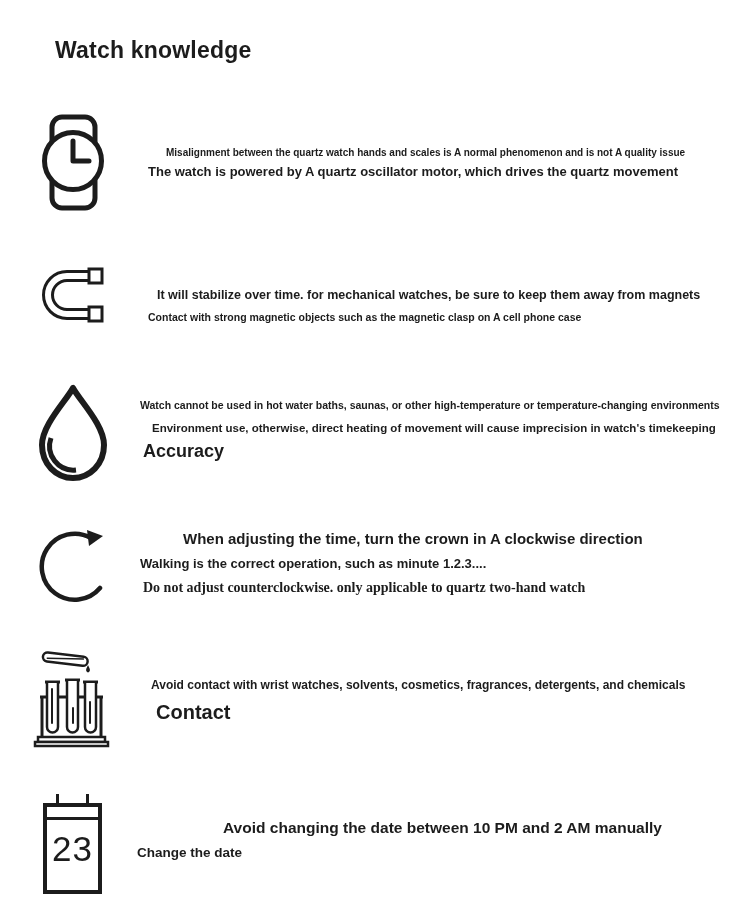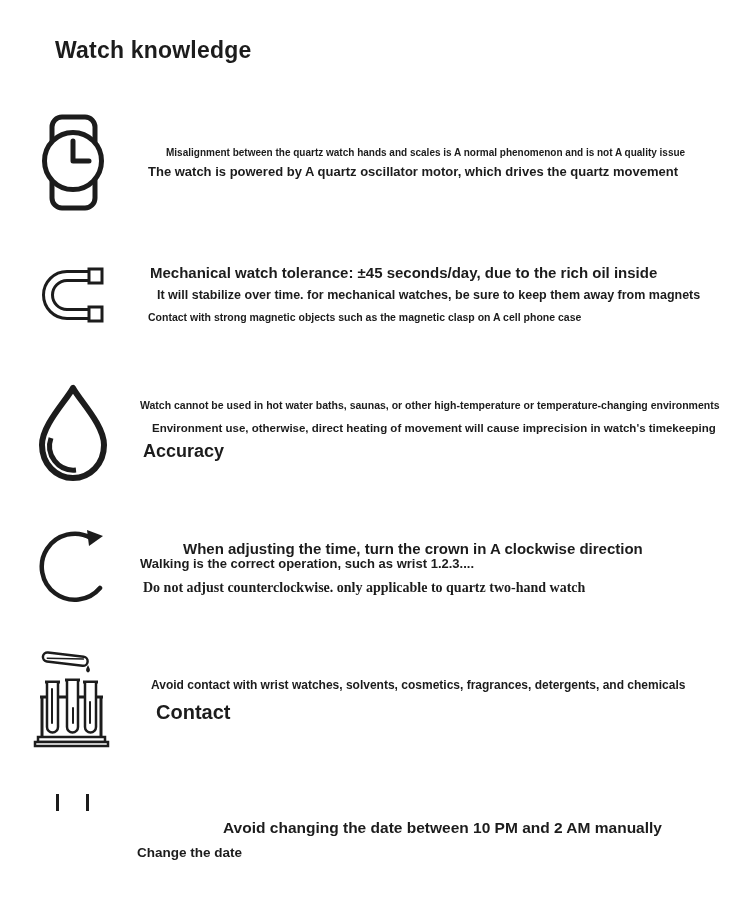--- a/index.html
+++ b/index.html
@@ -23,21 +23,21 @@
   .s2l3{left:148px;top:311px;font-size:10.5px;}
 
   
   .ic-drop{left:38px;top:381px;}
   .s3l1{left:140px;top:399px;font-size:10.5px;}
   .s3l2{left:152px;top:422px;font-size:11.5px;}
   .s3l3{left:143px;top:441px;font-size:18px;}
 
   
   .ic-arrow{left:38px;top:528px;}
-  .s4l1{left:183px;top:530px;font-size:15px;margin-top:10px;}
+  .s4l1{left:183px;top:530px;font-size:15px;}
   .s4l2{left:140px;top:556px;font-size:13px;}
   .s4l3{left:143px;top:580px;font-size:14px;font-family:Liberation Serif, serif;}
 
   
   .ic-tubes{left:32px;top:642px;}
   .s5l1{left:151px;top:678px;font-size:12px;}
   .s5l2{left:140px;top:700px;font-size:20px;margin-left:16px;}
 
   
   .ic-calendar{left:43px;top:794px;width:60px;height:100px;}
@@ -65,38 +65,37 @@
   </svg>
   <div class="line s1l2">The watch is powered by A quartz oscillator motor, which drives the quartz movement</div>
   <div class="line s1l1">Misalignment between the quartz watch hands and scales is A normal phenomenon and is not A quality issue</div>
 
   <svg class="icon ic-magnet" width="70" height="62" viewBox="0 0 70 62">
     <path d="M52 13 H29 A19 19 0 0 0 29 51 H52" fill="none" stroke="#1c1c1c" stroke-width="12"></path>
     <path d="M52 13 H29 A19 19 0 0 0 29 51 H52" fill="none" stroke="#ffffff" stroke-width="6"></path>
     <rect x="51" y="6" width="13" height="14" fill="#fff" stroke="#1c1c1c" stroke-width="3"></rect>
     <rect x="51" y="44" width="13" height="14" fill="#fff" stroke="#1c1c1c" stroke-width="3"></rect>
   </svg>
-  <div class="line s2l1">Mechanical watch tolerance: ±45 seconds/day, due to the rich oil inside</div>
   <div class="line s2l2">It will stabilize over time. for mechanical watches, be sure to keep them away from magnets</div>
   <div class="line s2l3">Contact with strong magnetic objects such as the magnetic clasp on A cell phone case</div>
 
   <svg class="icon ic-drop" width="72" height="102" viewBox="0 0 72 102">
     <path d="M35 7 C28 20 4 44 4 64 C4 83 18 97 35 97 C52 97 66 83 66 64 C66 44 42 20 35 7 Z" fill="none" stroke="#1c1c1c" stroke-width="6" stroke-linejoin="round"></path>
     <path d="M13 57 A24 24 0 0 0 38 89" fill="none" stroke="#1c1c1c" stroke-width="5"></path>
   </svg>
   <div class="line s3l1">Watch cannot be used in hot water baths, saunas, or other high-temperature or temperature-changing environments</div>
   <div class="line s3l2">Environment use, otherwise, direct heating of movement will cause imprecision in watch's timekeeping</div>
   <div class="line s3l3">Accuracy</div>
 
   <svg class="icon ic-arrow" width="72" height="80" viewBox="0 0 72 80">
     <path d="M53 10 A33 33 0 1 0 62 60" fill="none" stroke="#1c1c1c" stroke-width="4.5" stroke-linecap="round"></path>
     <polygon points="65,8 49,2 51,18" fill="#1c1c1c"></polygon>
   </svg>
   <div class="line s4l1">When adjusting the time, turn the crown in A clockwise direction</div>
-  <div class="line s4l2">Walking is the correct operation, such as wrist 1.2.3....</div>
+  <div class="line s4l2">Walking is the correct operation, such as minute 1.2.3....</div>
   <div class="line s4l3">Do not adjust counterclockwise. only applicable to quartz two-hand watch</div>
 
   <svg class="icon ic-tubes" width="82" height="112" viewBox="0 0 82 112">
     <g transform="rotate(7 12 14)">
       <rect x="11" y="10" width="45" height="9" rx="4.5" fill="#fff" stroke="#1c1c1c" stroke-width="2.5"></rect>
       <line x1="15" y1="16" x2="52" y2="12" stroke="#1c1c1c" stroke-width="1.5"></line>
     </g>
     <path d="M56 23 C54 27 53 29 56 30.5 C59 29 58 27 56 23 Z" fill="#1c1c1c"></path>
     <line x1="8" y1="55" x2="71" y2="55" stroke="#1c1c1c" stroke-width="3"></line>
     <line x1="10" y1="55" x2="10" y2="96" stroke="#1c1c1c" stroke-width="3"></line>
@@ -112,17 +111,21 @@
     <line x1="58" y1="60" x2="58" y2="81" stroke="#1c1c1c" stroke-width="2" stroke-linecap="round"></line>
     <rect x="6" y="95" width="67" height="5" fill="#fff" stroke="#1c1c1c" stroke-width="2.5"></rect>
     <rect x="3" y="100" width="73" height="4" fill="#fff" stroke="#1c1c1c" stroke-width="2.5"></rect>
   </svg>
   <div class="line s5l1">Avoid contact with wrist watches, solvents, cosmetics, fragrances, detergents, and chemicals</div>
   <div class="line s5l2">Contact</div>
 
   <div class="icon ic-calendar">
     <div class="cal-tick cal-tick-left"></div>
     <div class="cal-tick cal-tick-right"></div>
+    <div class="cal-box">
+      <div class="cal-head"></div>
+      <div class="cal-day">23</div>
+    </div>
   </div>
   <div class="line s6l1">Avoid changing the date between 10 PM and 2 AM manually</div>
   <div class="line s6l2">Change the date</div>
 
 </div>
 
 </body></html>

